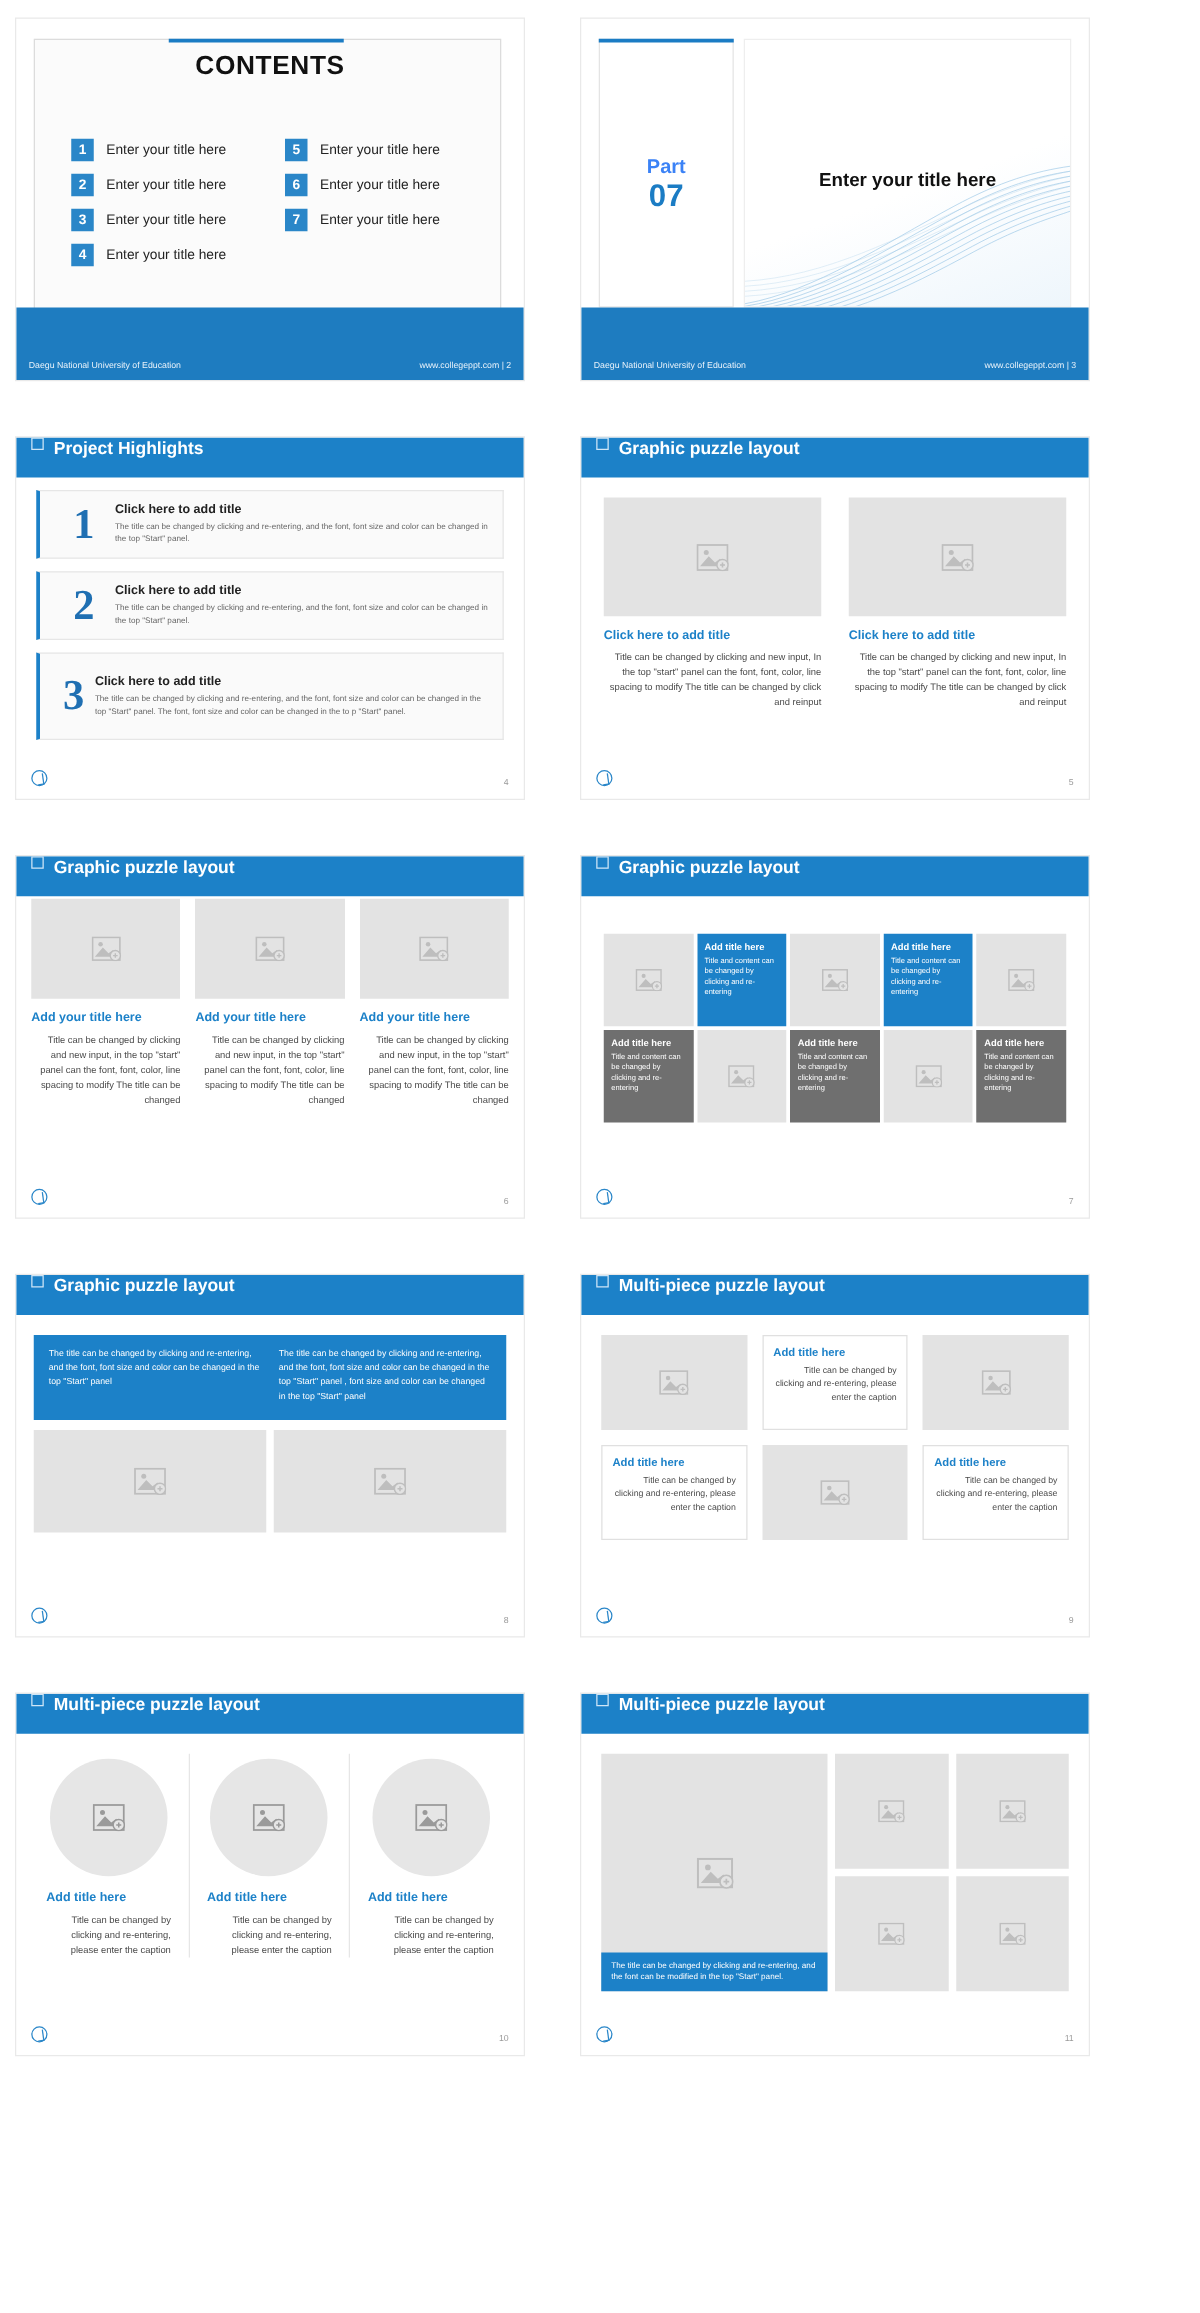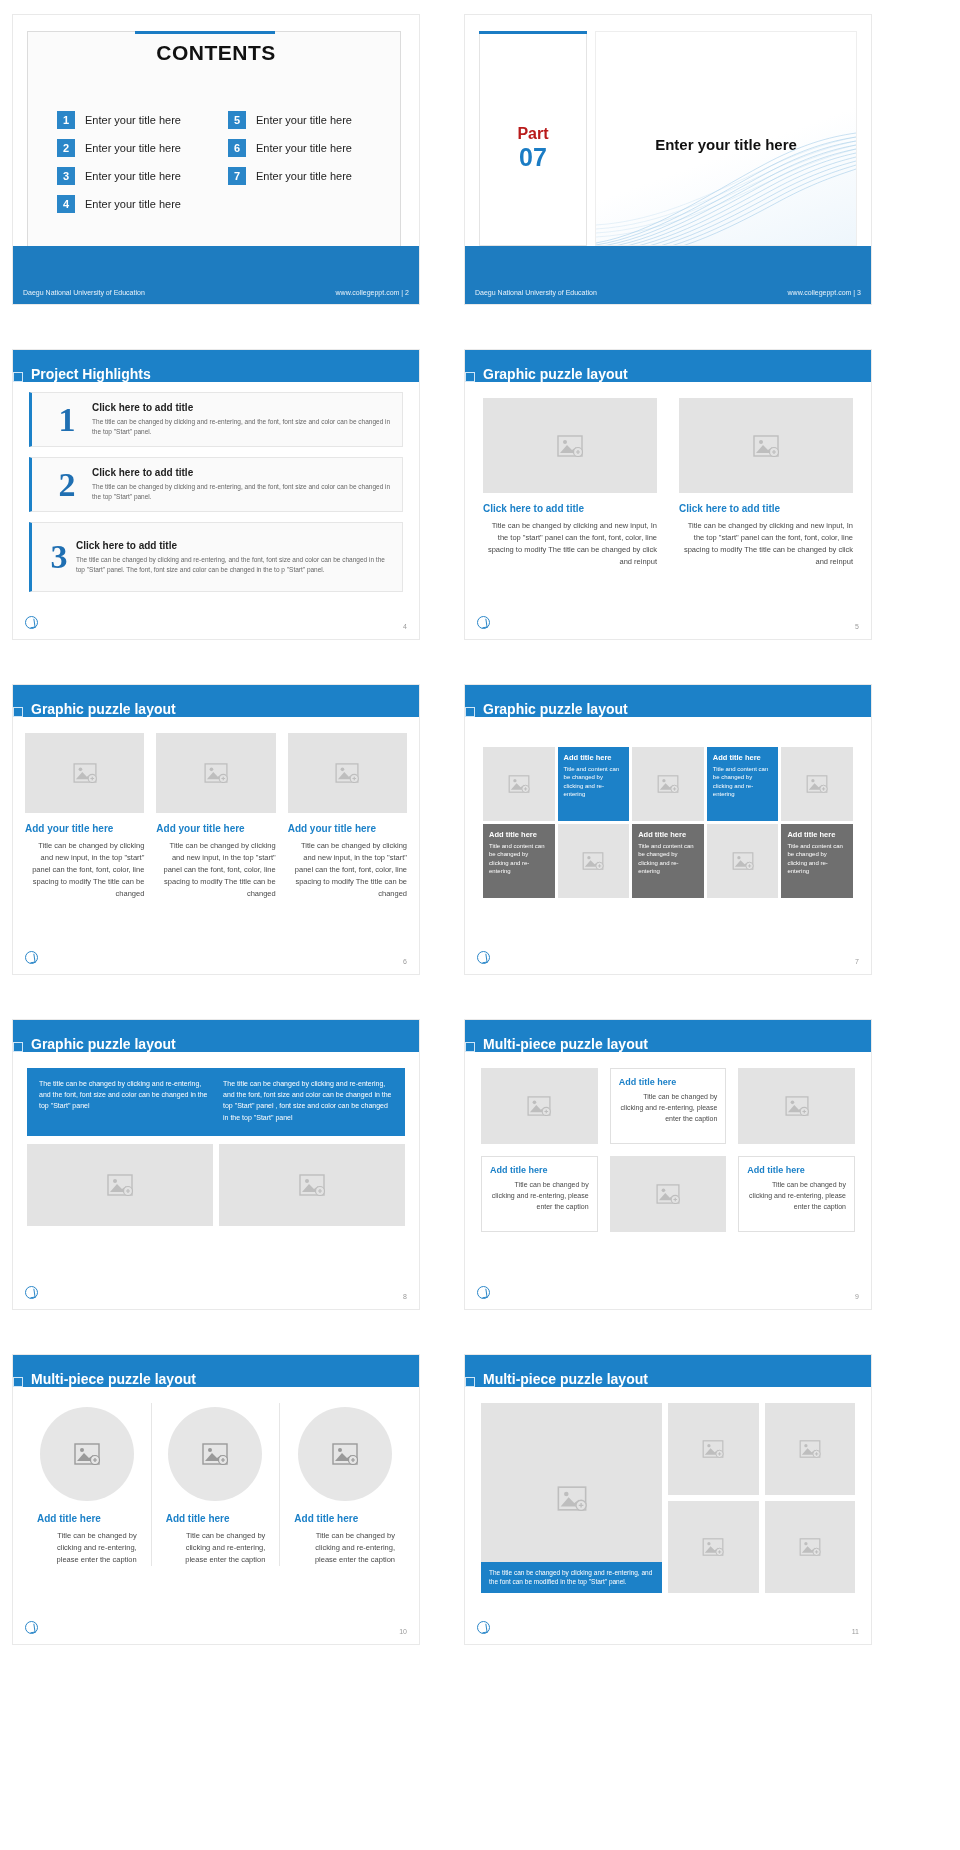--- a/index.html
+++ b/index.html
@@ -58,40 +58,40 @@
     position: absolute; right: 10px; bottom: 8px; color: #e8f2fa; font-size: 7px;
   }
   
   .s-part .left {
     position: absolute; left: 14px; top: 16px; width: 108px; bottom: 58px;
     background: #fff; border: 1px solid #e4e4e4;
   }
   .s-part .lefttop { position: absolute; left: 14px; top: 16px; width: 108px; height: 3px; background: #1b7cc4; }
   .s-part .partword {
     position: absolute; left: 14px; top: 110px; width: 108px; text-align: center;
-    font-size: 16px; font-weight: bold; color: #b91c1c;
+    font-size: 16px; font-weight: bold; color: #3b82f6;
   }
   .s-part .partnum {
     position: absolute; left: 14px; top: 128px; width: 108px; text-align: center;
     font-size: 25px; font-weight: bold; color: #1b7cc4;
   }
   .s-part .right {
     position: absolute; left: 130px; top: 16px; right: 14px; bottom: 58px;
     background: linear-gradient(160deg,#ffffff 0%,#ffffff 55%,#eef6fc 100%);
     border: 1px solid #eee; overflow: hidden;
   }
   .s-part .righttitle {
     position: absolute; left: 0; right: 0; top: 104px; text-align: center;
     font-size: 15px; font-weight: bold; color: #111;
   }
   .s-part svg.waves { position: absolute; left: 0; bottom: 0; width: 100%; height: 120px; }
   
   .hdr {
     position: absolute; left: 0; top: 0; right: 0; height: 32px; background: #1c81c8;
-    display: flex; align-items: flex-end; padding-left: 0; gap: 8px;
+    display: flex; align-items: flex-start; padding-left: 12px; gap: 8px;
   }
   .hdr .sq {
     width: 10px; height: 10px; border: 1.6px solid #cfe6f7;
   }
   .hdr .htxt { color: #fff; font-size: 14px; font-weight: bold; }
   .logo-mark {
     position: absolute; left: 12px; bottom: 10px; width: 13px; height: 13px;
     border-radius: 50%; border: 1.5px solid #2b87c9;
   }
   .logo-mark::after {
@@ -112,21 +112,21 @@
     border-left: 3px solid #1c81c8; display: flex; align-items: center; padding: 6px 10px;
   }
   .hl-num { font-size: 34px; color: #1f6fb2; font-weight: bold; width: 60px; text-align: center; font-family: "Liberation Serif", serif;}
   .hl-ttl { font-size: 10px; font-weight: bold; color: #222; margin-bottom: 4px; }
   .hl-bd { font-size: 6.5px; color: #666; line-height: 1.5; }
   
   .two-col { position: absolute; left: 18px; right: 18px; top: 48px; display: grid; grid-template-columns: 1fr 1fr; gap: 22px; }
   .cap-ttl { font-size: 10px; margin: 10px 0 6px; }
   .cap-bd { font-size: 7.5px; line-height: 1.6; }
   
-  .three-col { position: absolute; left: 12px; right: 12px; top: 48px; display: grid; grid-template-columns: 1fr 1fr 1fr; gap: 12px; }
+  .three-col { position: absolute; left: 12px; right: 12px; top: 34px; display: grid; grid-template-columns: 1fr 1fr 1fr; gap: 12px; }
   
   .g7 { position: absolute; left: 18px; right: 18px; top: 62px; display: grid; grid-template-columns: repeat(5, 1fr); grid-template-rows: 74px 74px; gap: 3px; }
   .cellblue { background: #1c81c8; color: #fff; padding: 6px; }
   .cellgray { background: #6f6f6f; color: #fff; padding: 6px; }
   .cell-ttl { font-size: 7.5px; font-weight: bold; margin-bottom: 3px; }
   .cell-bd { font-size: 6px; line-height: 1.4; }
   
   .s8top { position: absolute; left: 14px; right: 14px; top: 48px; height: 68px; background: #1c81c8; color: #fff; display: grid; grid-template-columns: 1fr 1fr; gap: 14px; padding: 10px 12px; }
   .s8top div { font-size: 7px; line-height: 1.6; }
   .s8bot { position: absolute; left: 14px; right: 14px; top: 124px; height: 82px; display: grid; grid-template-columns: 1fr 1fr; gap: 6px; }

